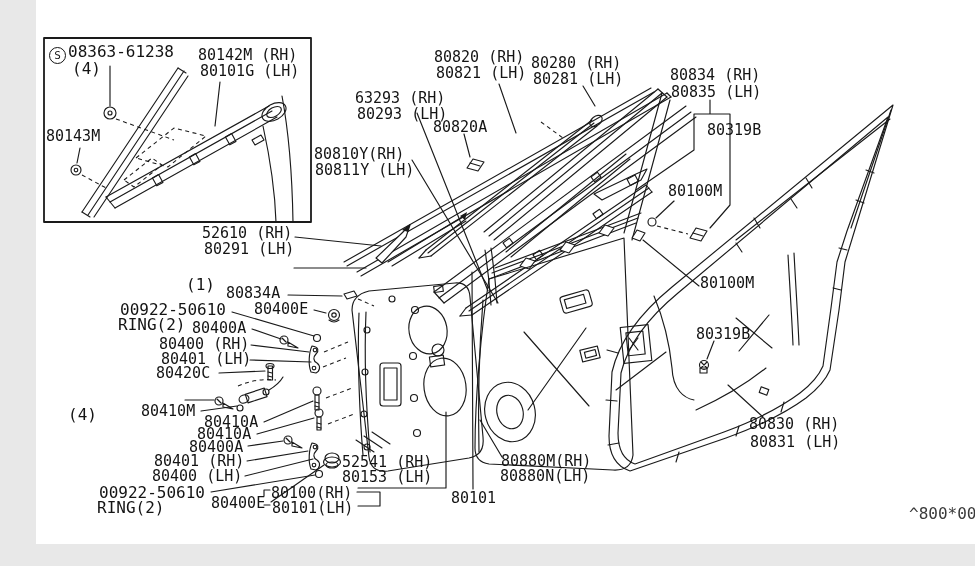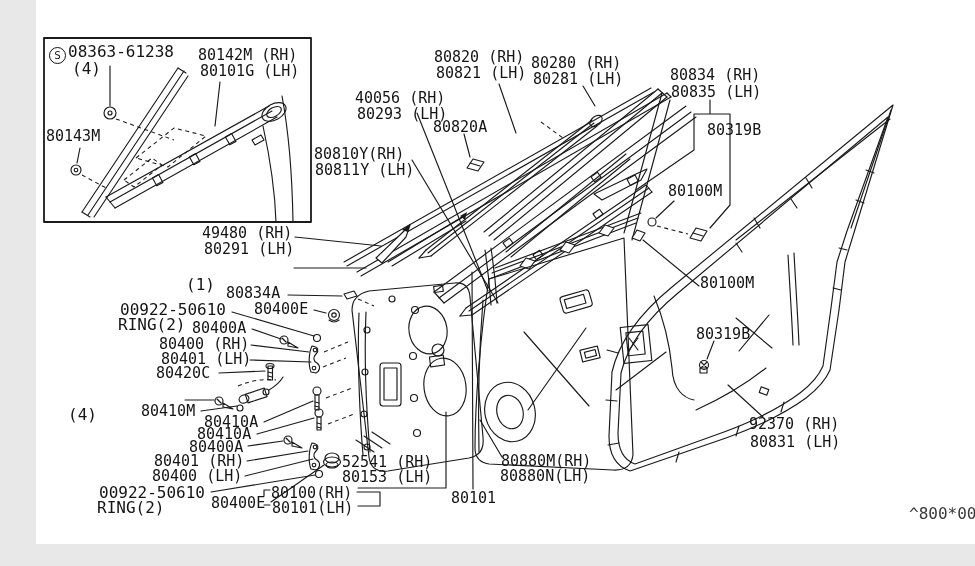--- a/index.html
+++ b/index.html
@@ -336,38 +336,38 @@
     <path class="ln" d="M376,160 L462,303"></path>
   </g>
 </svg>
 
   <div class="lb big" style="left:13px;top:44px"><span class="scirc">S</span><span>08363-61238</span></div>
   <div class="lb big" style="left:36px;top:61px">(4)</div>
   <div class="lb" style="left:162px;top:48px">80142M (RH)</div>
   <div class="lb" style="left:164px;top:64px">80101G (LH)</div>
   <div class="lb" style="left:10px;top:129px">80143M</div>
 
-  <div class="lb" style="left:319px;top:91px">40056 (RH)</div>
+  <div class="lb" style="left:319px;top:91px">63293 (RH)</div>
   <div class="lb" style="left:321px;top:107px">80293 (LH)</div>
   <div class="lb" style="left:398px;top:50px">80820 (RH)</div>
   <div class="lb" style="left:400px;top:66px">80821 (LH)</div>
   <div class="lb" style="left:495px;top:56px">80280 (RH)</div>
   <div class="lb" style="left:497px;top:72px">80281 (LH)</div>
   <div class="lb" style="left:397px;top:120px">80820A</div>
   <div class="lb" style="left:278px;top:147px">80810Y(RH)</div>
   <div class="lb" style="left:279px;top:163px">80811Y (LH)</div>
 
   <div class="lb" style="left:634px;top:68px">80834 (RH)</div>
   <div class="lb" style="left:635px;top:85px">80835 (LH)</div>
   <div class="lb" style="left:671px;top:123px">80319B</div>
   <div class="lb" style="left:632px;top:184px">80100M</div>
   <div class="lb" style="left:664px;top:276px">80100M</div>
   <div class="lb" style="left:660px;top:327px">80319B</div>
 
-  <div class="lb" style="left:166px;top:226px">49480 (RH)</div>
+  <div class="lb" style="left:166px;top:226px">52610 (RH)</div>
   <div class="lb" style="left:168px;top:242px">80291 (LH)</div>
   <div class="lb big" style="left:150px;top:277px">(1)</div>
   <div class="lb" style="left:190px;top:286px">80834A</div>
   <div class="lb big" style="left:84px;top:302px">00922-50610</div>
   <div class="lb big" style="left:82px;top:317px">RING(2)</div>
   <div class="lb" style="left:218px;top:302px">80400E</div>
   <div class="lb" style="left:156px;top:321px">80400A</div>
   <div class="lb" style="left:123px;top:337px">80400 (RH)</div>
   <div class="lb" style="left:125px;top:352px">80401 (LH)</div>
   <div class="lb" style="left:120px;top:366px">80420C</div>
@@ -382,17 +382,17 @@
   <div class="lb big" style="left:63px;top:485px">00922-50610</div>
   <div class="lb big" style="left:61px;top:500px">RING(2)</div>
   <div class="lb" style="left:175px;top:496px">80400E</div>
   <div class="lb" style="left:235px;top:486px">80100(RH)</div>
   <div class="lb" style="left:236px;top:501px">80101(LH)</div>
   <div class="lb" style="left:306px;top:455px">52541 (RH)</div>
   <div class="lb" style="left:306px;top:470px">80153 (LH)</div>
   <div class="lb" style="left:415px;top:491px">80101</div>
   <div class="lb" style="left:465px;top:454px">80880M(RH)</div>
   <div class="lb" style="left:464px;top:469px">80880N(LH)</div>
-  <div class="lb" style="left:713px;top:417px">92370 (RH)</div>
+  <div class="lb" style="left:713px;top:417px">80830 (RH)</div>
   <div class="lb" style="left:714px;top:435px">80831 (LH)</div>
 
   <div class="lb big wm" style="left:873px;top:506px">^800*00/0</div>
 </div>
 
 </body></html>

